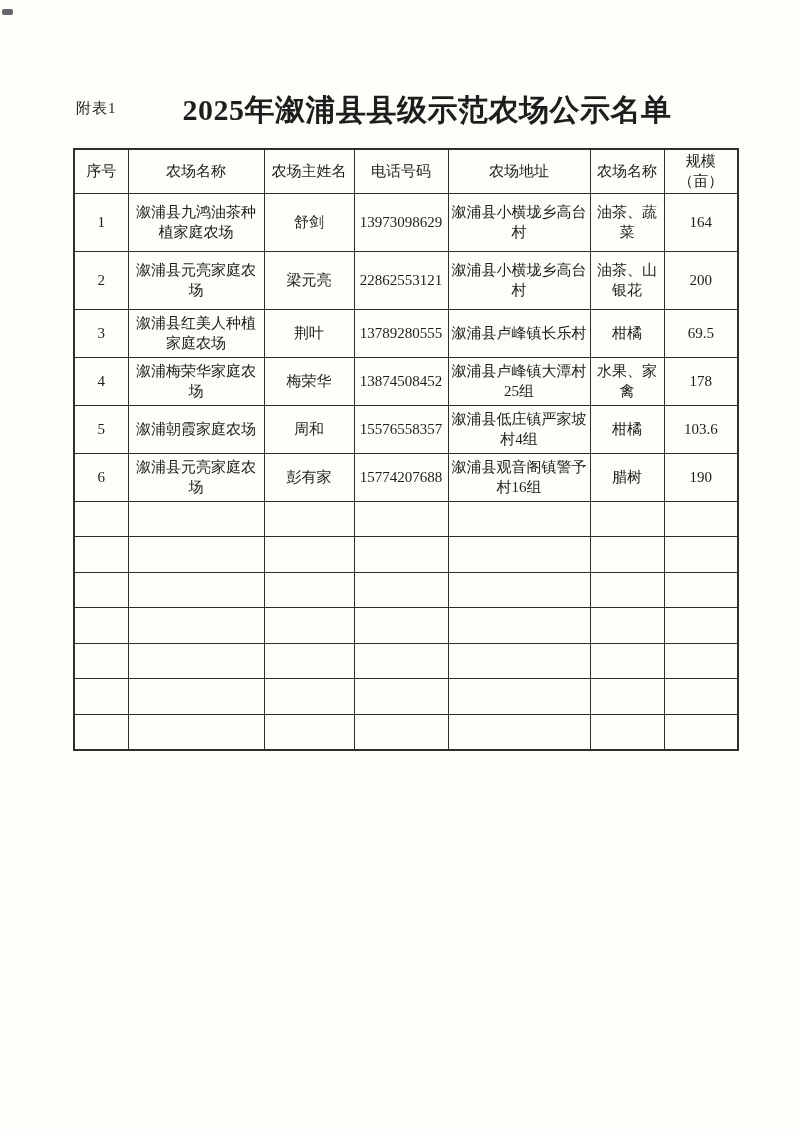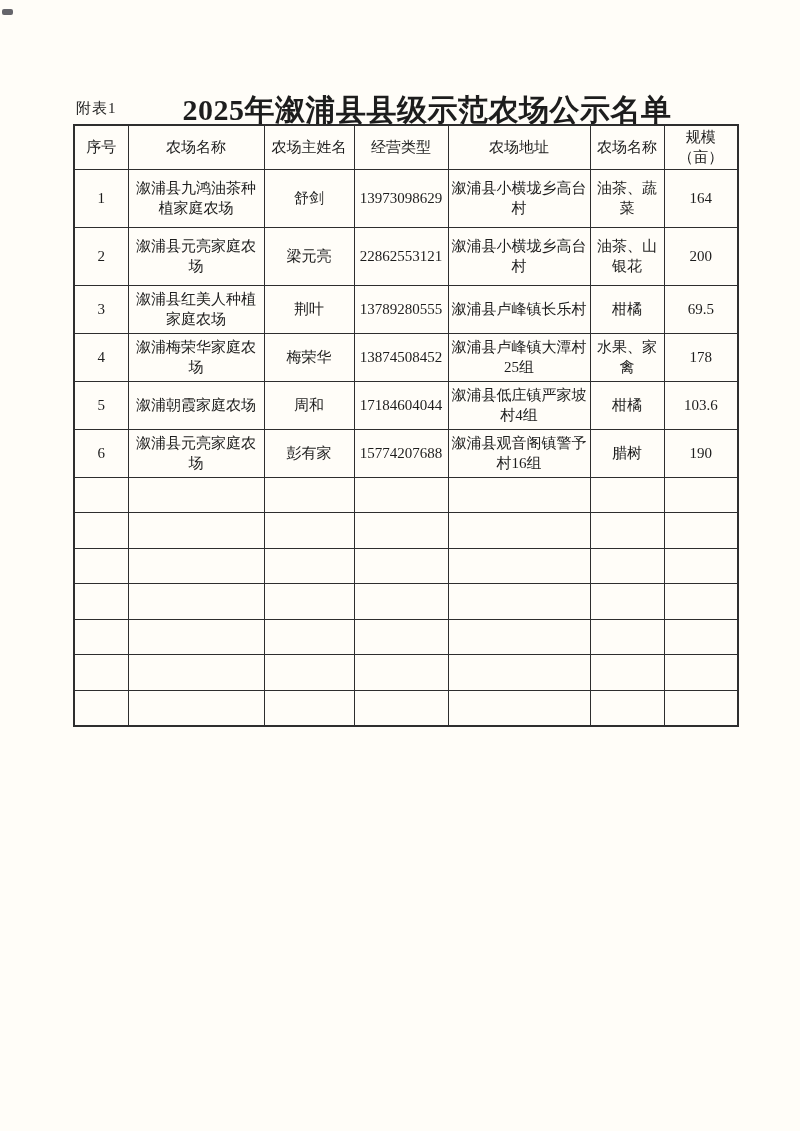--- a/index.html
+++ b/index.html
@@ -22,21 +22,21 @@
   }
   .doc-title{
     position:absolute;left:0;right:0;top:90px;margin:0;
     text-align:center;
     font-size:30px;font-weight:bold;
     transform:translateX(27px);
     letter-spacing:0.5px;
     white-space:nowrap;
   }
   table.farm-table{
-    position:absolute;left:73px;top:124px;
+    position:absolute;left:73px;top:148px;
     width:664px;
     border-collapse:collapse;
     table-layout:fixed;
     border:2px solid #2e2e2e;
   }
   .farm-table th,.farm-table td{
     border:1.6px solid #2e2e2e;
     text-align:center;vertical-align:middle;
     font-size:15px;font-weight:normal;
     padding:1px 3px;line-height:1.35;
@@ -67,21 +67,21 @@
         <col style="width:94px">
         <col style="width:142px">
         <col style="width:74px">
         <col style="width:74px">
     </colgroup>
     <thead>
       <tr class="row-header">
         <th>序号</th>
         <th>农场名称</th>
         <th>农场主姓名</th>
-        <th>经营类型</th>
+        <th>电话号码</th>
         <th>农场地址</th>
         <th>农场名称</th>
         <th>规模（亩）</th>
       </tr>
     </thead>
     <tbody>
       <tr class="row-tall">
         <td>1</td>
         <td>溆浦县九鸿油茶种植家庭农场</td>
         <td>舒剑</td>
@@ -114,21 +114,21 @@
         <td>梅荣华</td>
         <td>13874508452</td>
         <td>溆浦县卢峰镇大潭村25组</td>
         <td>水果、家禽</td>
         <td>178</td>
       </tr>
       <tr class="row-mid">
         <td>5</td>
         <td>溆浦朝霞家庭农场</td>
         <td>周和</td>
-        <td>17184604044</td>
+        <td>15576558357</td>
         <td>溆浦县低庄镇严家坡村4组</td>
         <td>柑橘</td>
         <td>103.6</td>
       </tr>
       <tr class="row-mid">
         <td>6</td>
         <td>溆浦县元亮家庭农场</td>
         <td>彭有家</td>
         <td>15774207688</td>
         <td>溆浦县观音阁镇警予村16组</td>

